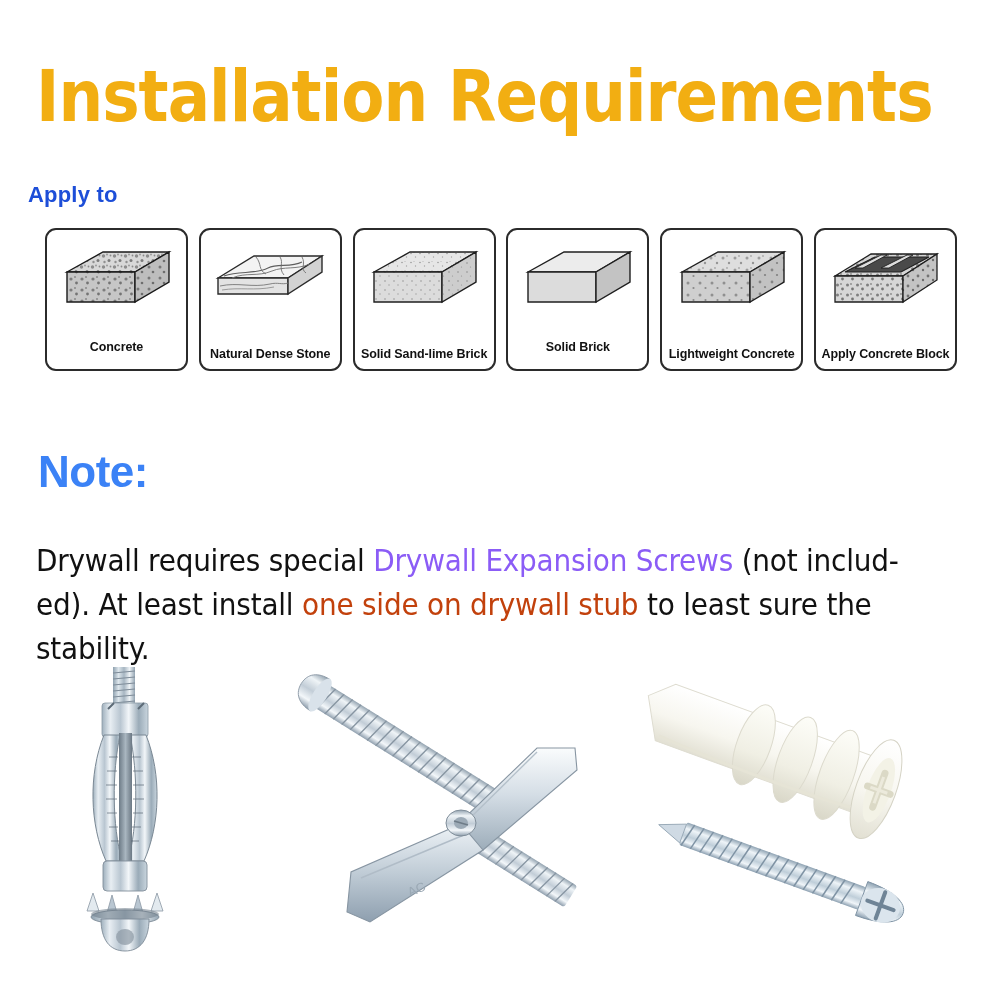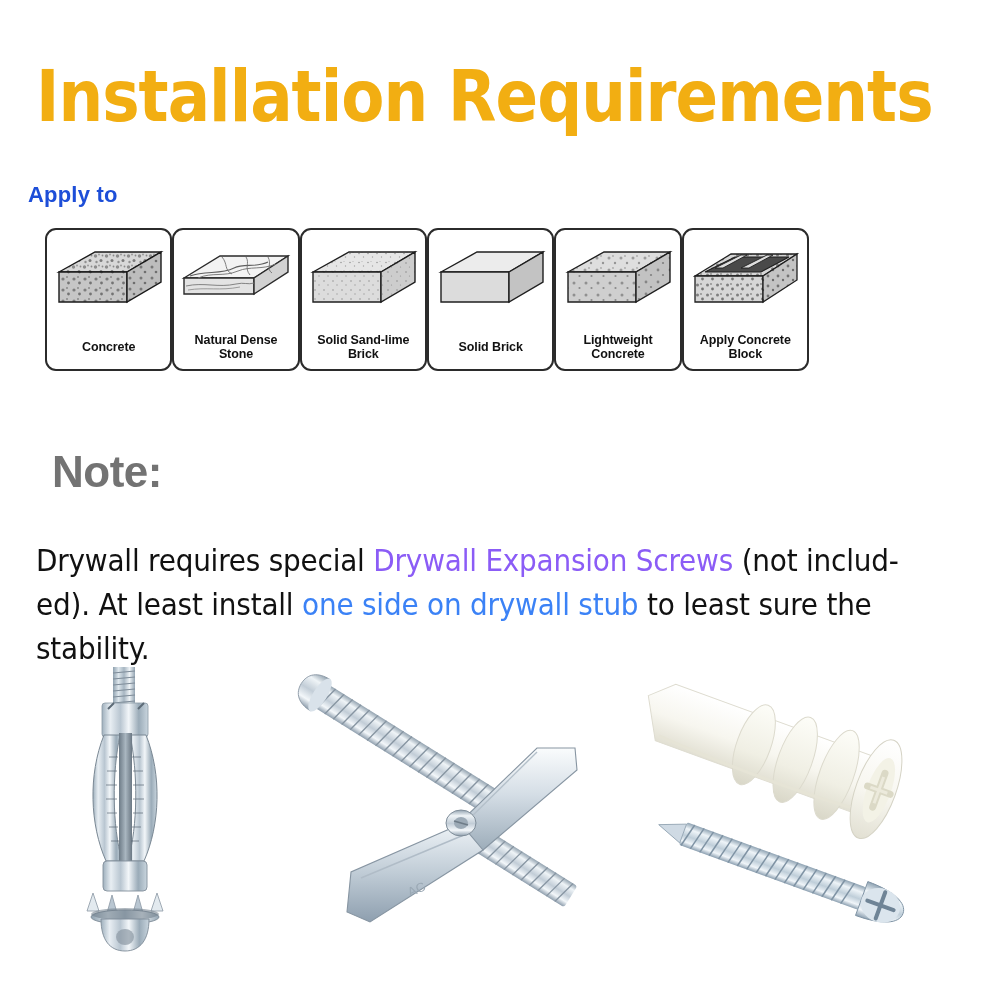--- a/index.html
+++ b/index.html
@@ -21,41 +21,41 @@
 
   
   .applyto{
     position:absolute;left:28px;top:182px;
     font-size:22px;font-weight:bold;color:#1d4ed8;letter-spacing:.2px;
   }
 
   
   .boxrow{
     position:absolute;left:45px;top:228px;
-    width:764px;height:144px;
+    width:912px;height:144px;
     display:flex;justify-content:space-between;
   }
   .matbox{
     width:143px;height:143px;box-sizing:border-box;
     border:2px solid #2b2b2b;border-radius:11px;
     background:#fff;position:relative;
     display:flex;flex-direction:column;align-items:center;
   }
   .matart{margin-top:12px;width:120px;height:72px;}
   .matlabel{
     position:absolute;left:4px;right:4px;bottom:8px;
     text-align:center;font-size:12.5px;font-weight:bold;
     color:#111;line-height:14px;letter-spacing:-.1px;
   }
   .matbox.one-line .matlabel{bottom:15px;}
 
   
   .note-h{
-    position:absolute;left:52px;top:447px;
-    font-size:44px;font-weight:bold;color:#737373;letter-spacing:-.5px;
+    position:absolute;left:38px;top:447px;
+    font-size:44px;font-weight:bold;color:#3b82f6;letter-spacing:-.5px;
   }
   .note-body{
     position:absolute;left:36px;top:538px;width:945px;
     font-family:"DejaVu Sans Condensed","Liberation Sans Narrow","Liberation Sans",sans-serif;
     font-size:31px;line-height:44px;color:#111;letter-spacing:-.2px;
   }
   .hl{color:#dfa225;}
 
   
   .photos{position:absolute;left:0;top:655px;width:1000px;height:345px;}
@@ -209,21 +209,21 @@
       <div class="matlabel">Apply Concrete Block</div>
     </div>
   </div>
 
   <div class="note-h">Note:</div>
   <div class="note-body">
     <div>
       <span>Drywall requires special </span><span class="hl" style="color: #8b5cf6;">Drywall Expansion Screws</span><span> (not includ-</span>
     </div>
     <div>
-      <span>ed).  At least install </span><span class="hl" style="color: #3b82f6;">one side on drywall stub</span><span> to least sure the</span>
+      <span>ed).  At least install </span><span class="hl" style="color: #c2410c;">one side on drywall stub</span><span> to least sure the</span>
     </div>
     <div>stability.</div>
   </div>
 
   <div class="photos">
 
     <svg class="ph ph-molly" viewBox="0 0 240 290">
       <defs>
         <linearGradient id="chrome" x1="0" y1="0" x2="1" y2="0">
           <stop offset="0%" stop-color="#9fb0bd"></stop>

